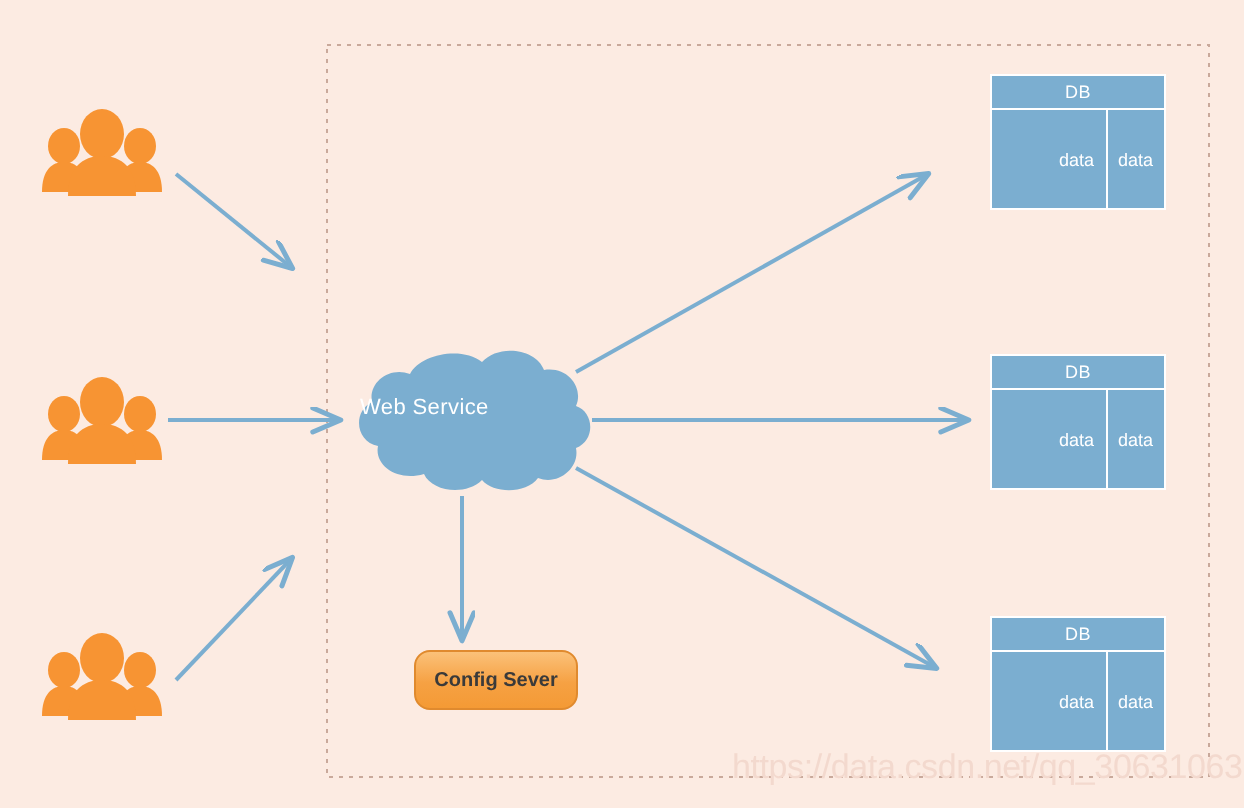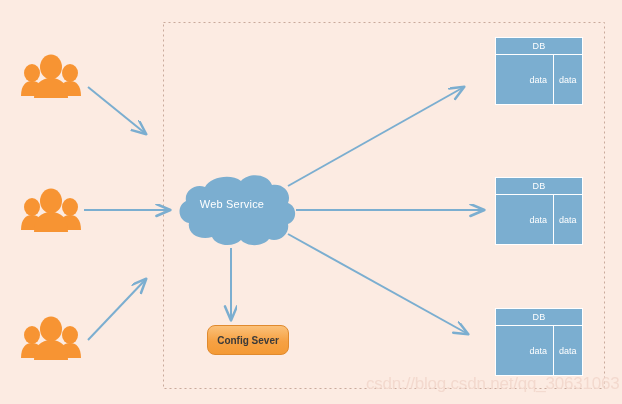--- a/index.html
+++ b/index.html
@@ -55,21 +55,21 @@
     font-size: 9px;
   }
   .db-cell.left {
     border-right: 1px solid #ffffff;
   }
   .cloud-label {
     position: absolute;
     left: 180px;
     top: 198px;
     width: 104px;
-    text-align: center;
+    text-align: left;
     color: #ffffff;
     font-size: 11px;
     letter-spacing: 0.2px;
     pointer-events: none;
   }
   .config-box {
     position: absolute;
     left: 190px;
     top: 325px;
     width: 82px;
@@ -186,15 +186,15 @@
   <div class="db-box" style="left:495px; top:308px;">
     <div class="db-header">DB</div>
     <div class="db-body">
       <div class="db-cell left">data</div>
       <div class="db-cell">data</div>
     </div>
   </div>
 
   <div class="config-box">Config Sever</div>
 
-  <div class="watermark">csdn://blog.csdn.net/qq_30631063</div>
+  <div class="watermark">https://data.csdn.net/qq_30631063</div>
 
 </div>
 
 </body></html>

